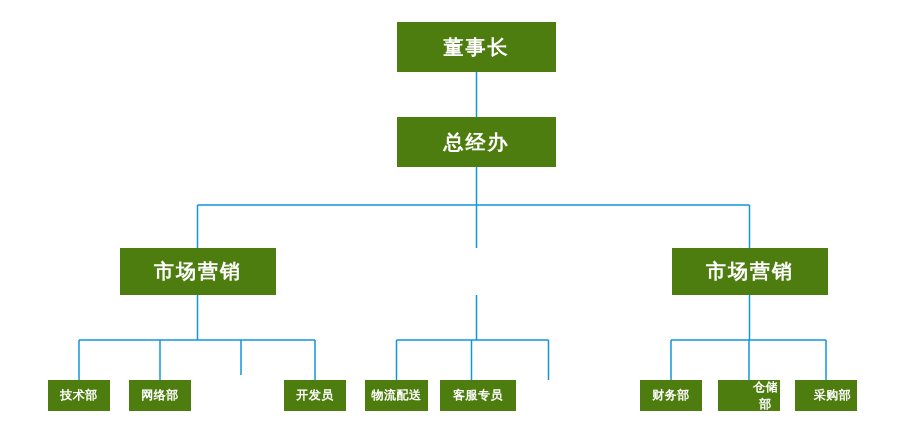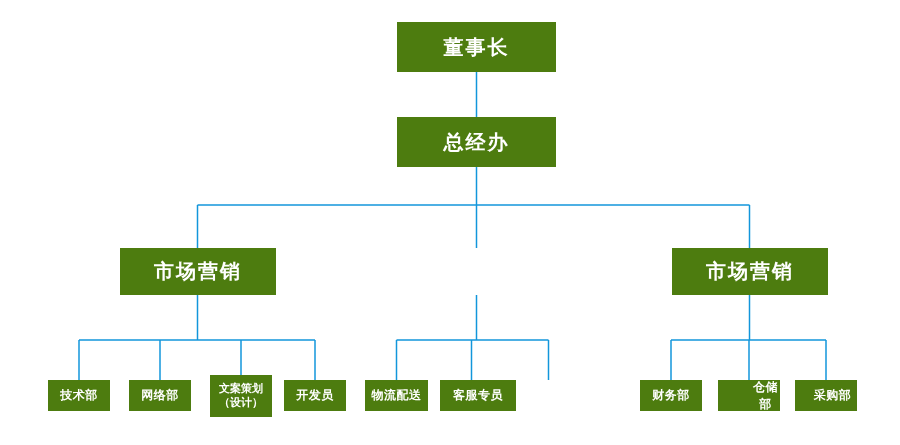--- a/index.html
+++ b/index.html
@@ -89,22 +89,20 @@
 
   <div class="node big" style="left:397px; top:22px; width:159px; height:50px;">董事长</div>
 
   <div class="node big" style="left:397px; top:117px; width:159px; height:50px;">总经办</div>
 
   <div class="node big" style="left:120px; top:248px; width:156px; height:47px;">市场营销</div>
   <div class="node big" style="left:672px; top:248px; width:156px; height:47px;">市场营销</div>
 
   <div class="node small" style="left:48px; top:380px; width:62px; height:31px;">技术部</div>
   <div class="node small" style="left:129px; top:380px; width:62px; height:31px;">网络部</div>
-  <div class="node small tiny" style="left:210px; top:375px; width:62px; height:42px;">文案策划
-（设计）</div>
   <div class="node small" style="left:284px; top:380px; width:62px; height:31px;">开发员</div>
 
   <div class="node small" style="left:365px; top:380px; width:63px; height:31px;">物流配送</div>
   <div class="node small" style="left:440px; top:380px; width:76px; height:31px;">客服专员</div>
 
   <div class="node small" style="left:640px; top:380px; width:62px; height:31px;">财务部</div>
   <div class="node small" style="left:718px; top:380px; width:62px; height:31px;padding-left:33px;">仓储部</div>
   <div class="node small" style="left:795px; top:380px; width:62px; height:31px;padding-left:13px;">采购部</div>
 
 </div>

